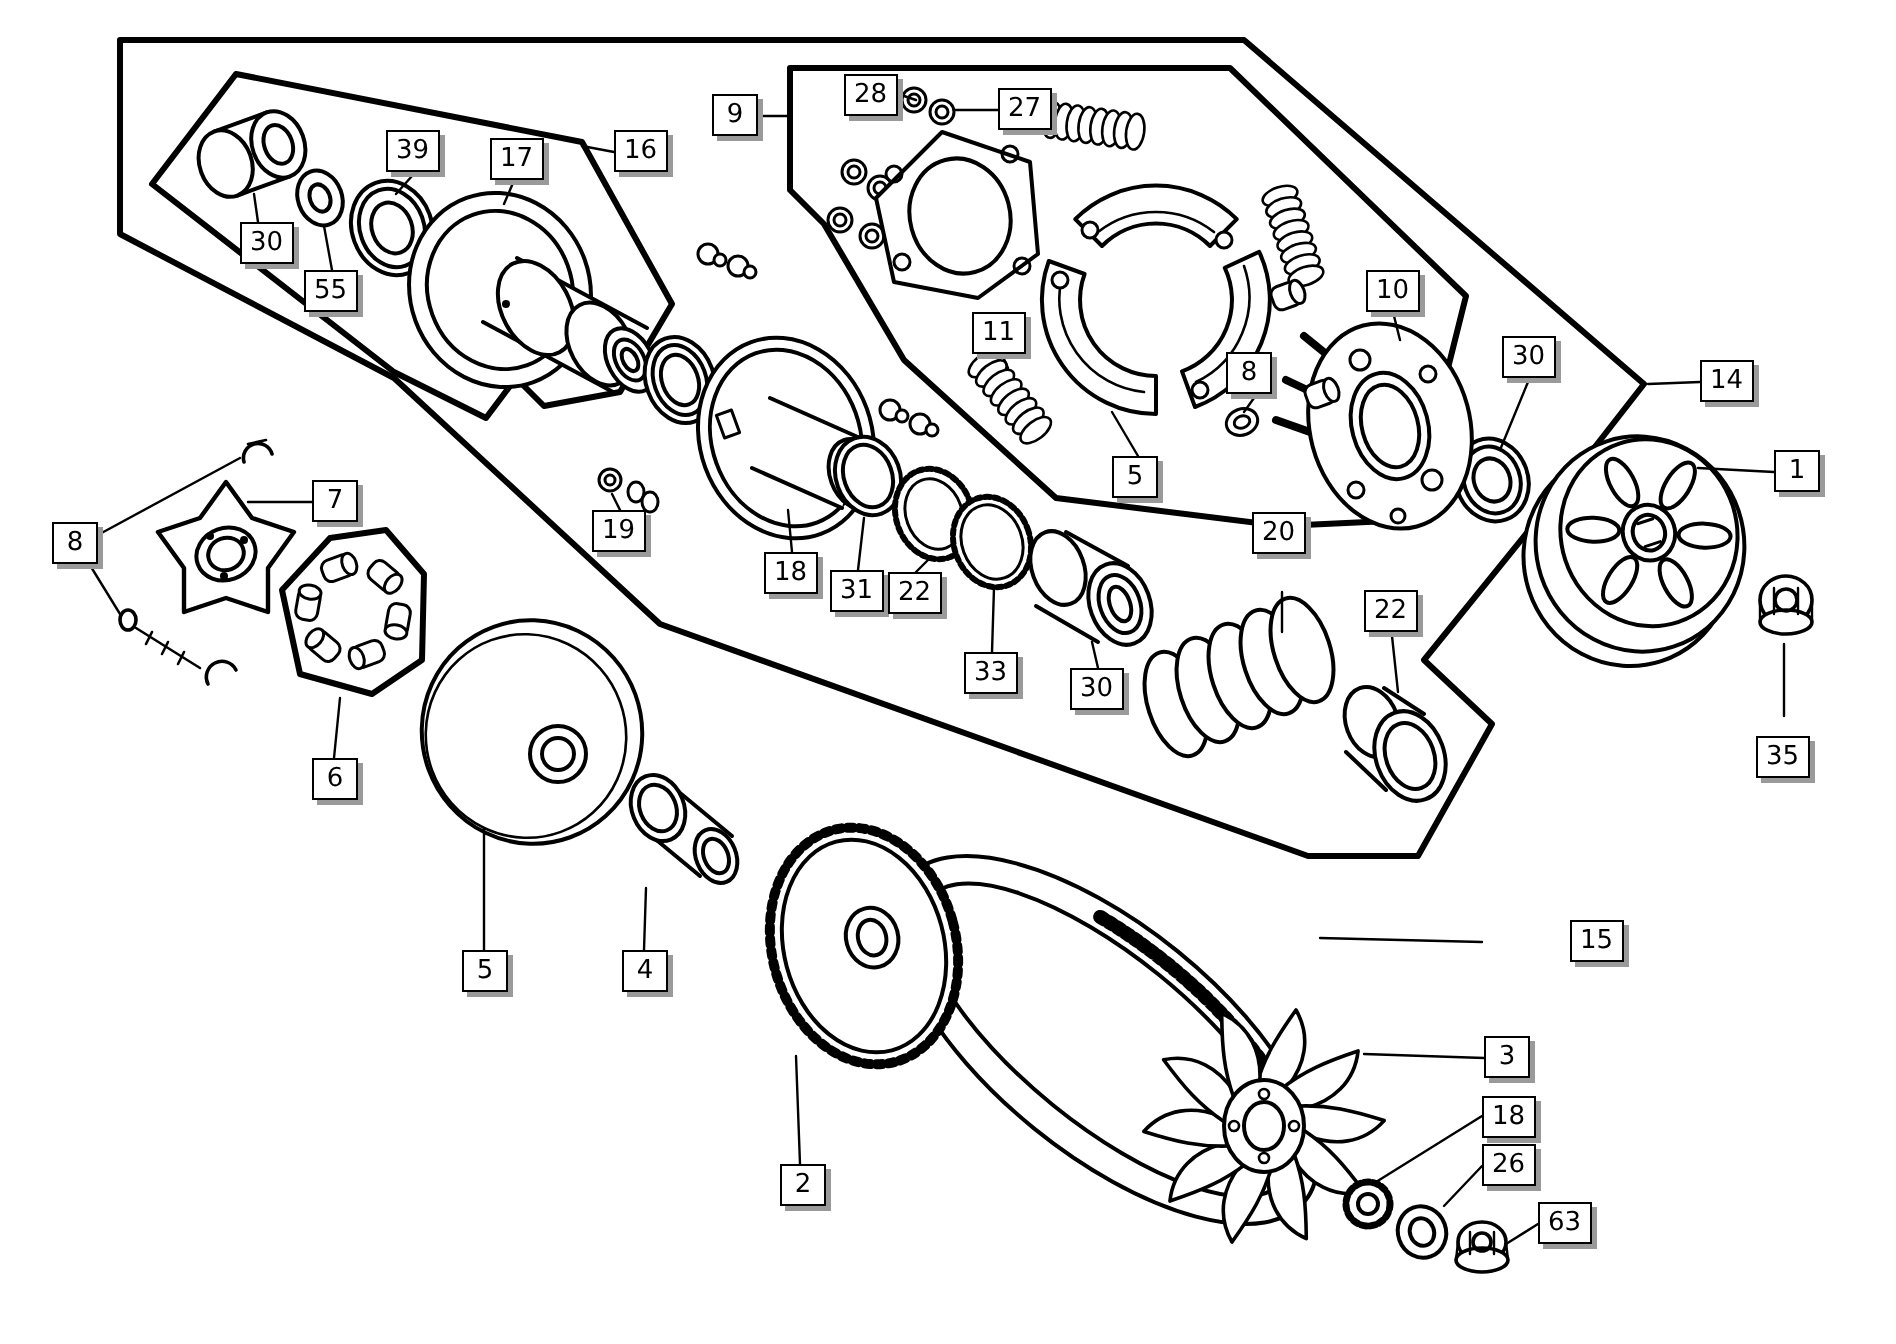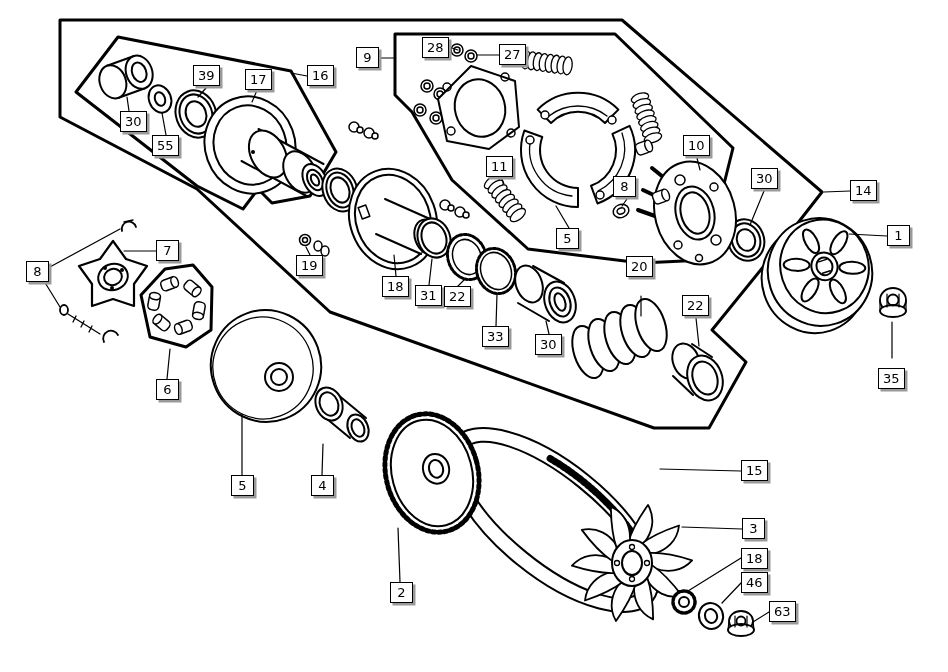--- a/index.html
+++ b/index.html
@@ -398,18 +398,18 @@
 <div class="callout" style="left:415px;top:285px">31</div>
 <div class="callout" style="left:444px;top:286px">22</div>
 <div class="callout" style="left:482px;top:326px">33</div>
 <div class="callout" style="left:535px;top:334px">30</div>
 <div class="callout" style="left:626px;top:256px">20</div>
 <div class="callout" style="left:682px;top:295px">22</div>
 <div class="callout" style="left:156px;top:379px">6</div>
 <div class="callout" style="left:231px;top:475px">5</div>
 <div class="callout" style="left:311px;top:475px">4</div>
 <div class="callout" style="left:390px;top:582px">2</div>
-<div class="callout" style="left:741px;top:460px">15</div>
+<div class="callout" style="left:785px;top:460px">15</div>
 <div class="callout" style="left:742px;top:518px">3</div>
 <div class="callout" style="left:741px;top:548px">18</div>
-<div class="callout" style="left:741px;top:572px">46</div>
+<div class="callout" style="left:741px;top:572px">26</div>
 <div class="callout" style="left:769px;top:601px">63</div>
 </div>
 
 </body></html>

